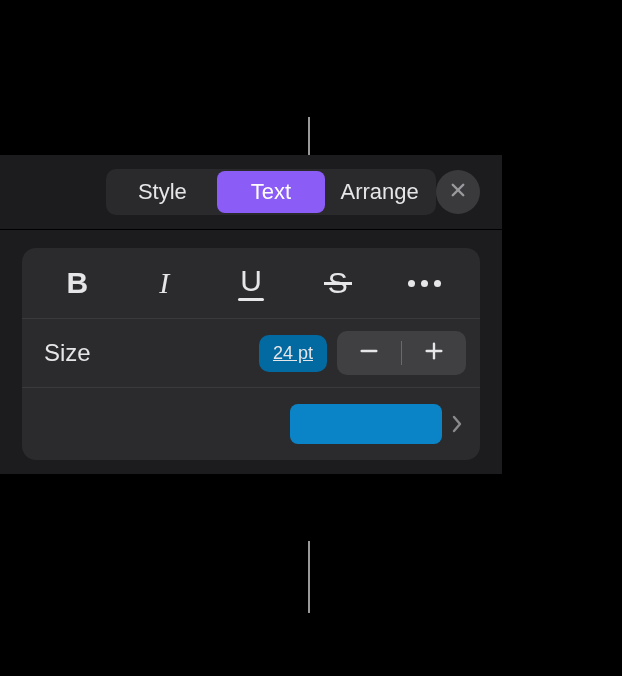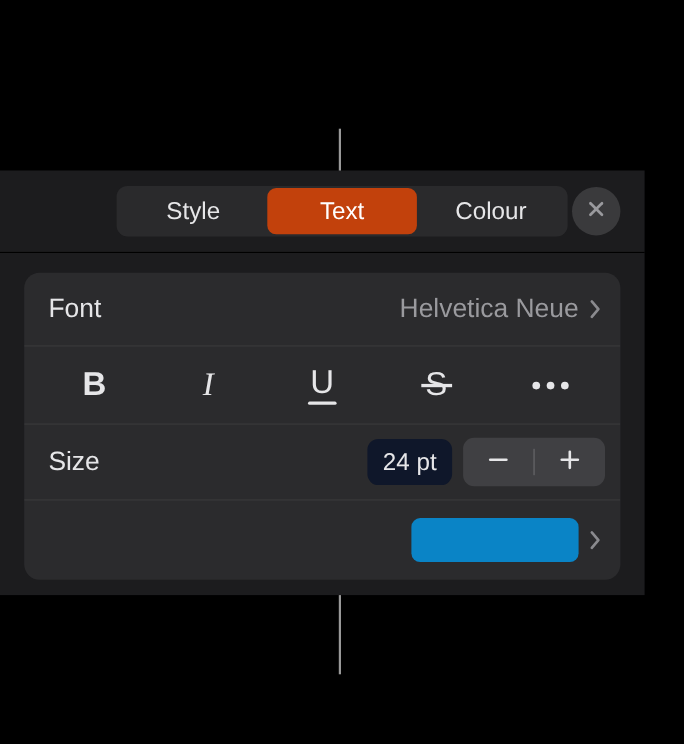--- a/index.html
+++ b/index.html
@@ -31,21 +31,21 @@
       left: 308px;
       width: 2px;
       height: 72px;
       background: #999;
     }
 
     .panel {
       position: absolute;
       left: 0;
       top: 155px;
-      width: 586px;
+      width: 502px;
       background: #1c1c1e;
       padding-top: 14px;
       padding-bottom: 0;
     }
 
     .header-row {
       display: flex;
       align-items: center;
       padding: 0 22px 14px 22px;
     }
@@ -63,21 +63,21 @@
     .seg {
       flex: 1;
       text-align: center;
       padding: 8px 0;
       font-size: 22px;
       color: #e6e6e8;
       border-radius: 8px;
       cursor: pointer;
     }
     .seg.active {
-      background: #c2410c;
+      background: #8b5cf6;
       color: #fff;
     }
 
     .close-btn {
       width: 44px;
       height: 44px;
       border-radius: 22px;
       background: #3a3a3c;
       display: flex;
       align-items: center;
@@ -174,26 +174,27 @@
       position: absolute;
       left: -4px; right: -4px;
       top: 50%;
       height: 3px;
       background: #e6e6e8;
       transform: translateY(-1px);
     }
 
     .size-pill {
       margin-left: auto;
-      background: #0f172a;
+      background: #0369a1;
       border-radius: 10px;
       padding: 8px 14px;
-      font-size: 22px;
+      font-size: 18px;
       color: #e6e6e8;
       cursor: pointer;
+      text-decoration: underline;
     }
 
     .stepper {
       display: flex;
       align-items: center;
       background: #404043;
       border-radius: 10px;
       margin-left: 10px;
       overflow: hidden;
     }
@@ -224,46 +225,37 @@
 <body>
 
 <div class="pointer-top"></div>
 
 <div class="panel">
 
   <div class="header-row">
     <div class="segmented">
       <div class="seg">Style</div>
       <div class="seg active">Text</div>
-      <div class="seg">Colour</div>
+      <div class="seg">Arrange</div>
     </div>
     <div class="close-btn">
       <span>
         <svg viewBox="0 0 24 24" fill="none" stroke="#9a9a9e" stroke-width="3.2" stroke-linecap="round">
           <line x1="5" y1="5" x2="19" y2="19"></line>
           <line x1="19" y1="5" x2="5" y2="19"></line>
         </svg>
       </span>
     </div>
   </div>
 
   <div class="divider"></div>
 
   <div class="content">
     <div class="card">
 
-      <div class="row">
-        <span class="row-label">Font</span>
-        <span class="row-value">Helvetica Neue</span>
-        <span class="chevron">
-          <svg viewBox="0 0 10 18" fill="none" stroke="#8a8a8e" stroke-width="2.4" stroke-linecap="round" stroke-linejoin="round">
-            <polyline points="2,2 8,9 2,16"></polyline>
-          </svg>
-        </span>
-      </div>
 
       <div class="row style-row">
         <div class="style-btn">
           <span class="glyph" style="font-weight:800">B</span>
         </div>
         <div class="style-btn">
           <span class="glyph italic">I</span>
         </div>
         <div class="style-btn">
           <span class="under-wrap">

